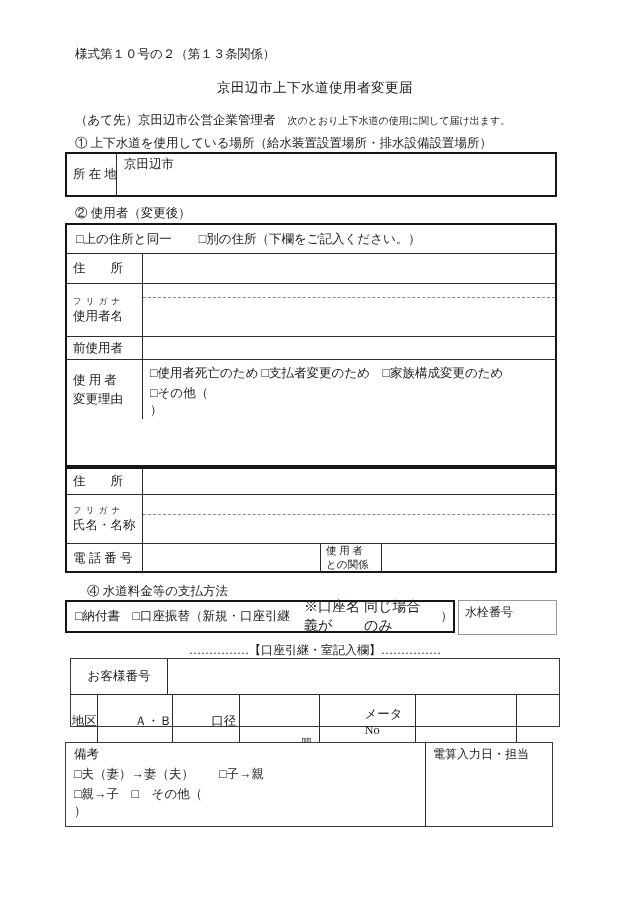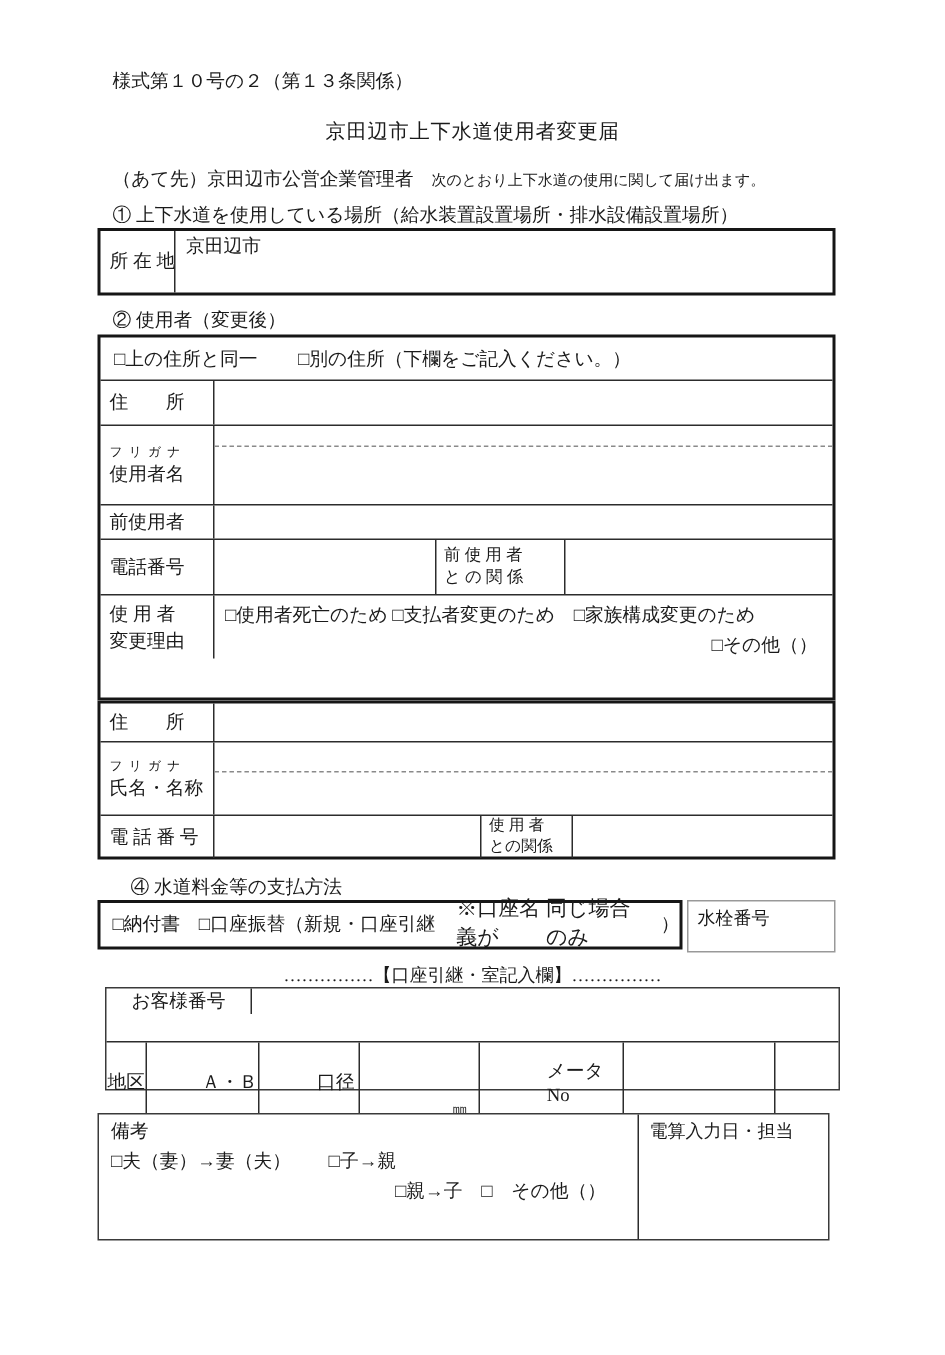--- a/index.html
+++ b/index.html
@@ -21,21 +21,21 @@
   .row:last-child { border-bottom:none; }
   .cell { box-sizing:border-box; border-right:1px solid #2c2c2c; position:relative; overflow:hidden; }
   .cell:last-child { border-right:none; }
   .label { display:flex; align-items:center; padding-left:6px; font-size:12.5px; white-space:nowrap; }
   .vcenter { display:flex; align-items:center; }
   .stack { display:flex; flex-direction:column; justify-content:center; padding-left:6px; }
   .furi { font-size:8.5px; letter-spacing:1px; white-space:nowrap; }
   .nm { font-size:12.5px; white-space:nowrap; }
   .sublabel { display:flex; flex-direction:column; justify-content:center; align-items:flex-start; padding-left:5px; font-size:11px; line-height:1.35; white-space:nowrap; }
   .dotted-rule { border-bottom:1px dashed #8a8a8a; }
-  .spread { display:flex; justify-content:flex-end; }
+  .spread { display:flex; justify-content:flex-start;flex-direction:column; }
   .checkline { font-size:12.5px; white-space:nowrap; }
 </style>
 </head>
 <body>
 
 <div class="page">
 
   <div class="abs txt" style="left:75px; top:47px;">様式第１０号の２（第１３条関係）</div>
 
   <div class="abs center" style="top:79px; font-size:13.5px; letter-spacing:0.5px;">京田辺市上下水道使用者変更届</div>
@@ -78,29 +78,20 @@
       <div class="cell" style="flex:1;">
         <div class="dotted-rule" style="height:13px;"></div>
       </div>
     </div>
 
     <div class="row" style="height:23px;">
       <div class="cell label" style="width:76px;">前使用者</div>
       <div class="cell" style="flex:1;"></div>
     </div>
 
-    <div class="row" style="height:37px;">
-      <div class="cell label" style="width:76px;">電話番号</div>
-      <div class="cell" style="width:148px;"></div>
-      <div class="cell sublabel" style="width:86px;">
-        <span>前 使 用 者</span>
-        <span>と の 関 係</span>
-      </div>
-      <div class="cell" style="flex:1;"></div>
-    </div>
 
     <div class="row" style="flex:1;">
       <div class="cell stack" style="width:76px; font-size:12.5px; line-height:1.45;">
         <span>使 用 者</span>
         <span>変更理由</span>
       </div>
       <div class="cell" style="flex:1; padding:5px 10px 0 7px;">
         <div class="checkline">□使用者死亡のため □支払者変更のため　□家族構成変更のため</div>
         <div class="spread checkline" style="margin-top:3px;">
           <span>□その他（</span>
@@ -147,21 +138,21 @@
     <span class="checkline">）</span>
   </div>
 
   <div class="abs" style="left:458px; top:600px; width:99px; height:35px; box-sizing:border-box; border:1px solid #999; padding:3px 0 0 6px; font-size:12px;">
     <span>水栓番号</span>
   </div>
 
   <div class="abs center" style="top:642px; font-size:12px;">……………【口座引継・室記入欄】……………</div>
 
   <div class="tbl thin" style="left:70px; top:658px; width:490px; height:69px;">
-    <div class="row" style="height:36px;flex-direction:column;">
+    <div class="row" style="height:36px;">
       <div class="cell vcenter" style="width:97px; justify-content:center; font-size:12.5px;">お客様番号</div>
       <div class="cell" style="flex:1;"></div>
     </div>
     <div class="row" style="flex:1;gap:36px;">
       <div class="cell vcenter" style="width:40px; justify-content:center; font-size:12.5px;">地区</div>
       <div class="cell vcenter" style="width:57px; justify-content:center; font-size:12.5px;">Ａ・Ｂ</div>
       <div class="cell vcenter" style="width:45px; justify-content:center; font-size:12.5px;">口径</div>
       <div class="cell" style="width:66px;">
         <span style="position:absolute; right:8px; bottom:2px; font-size:10px;">㎜</span>
       </div>

